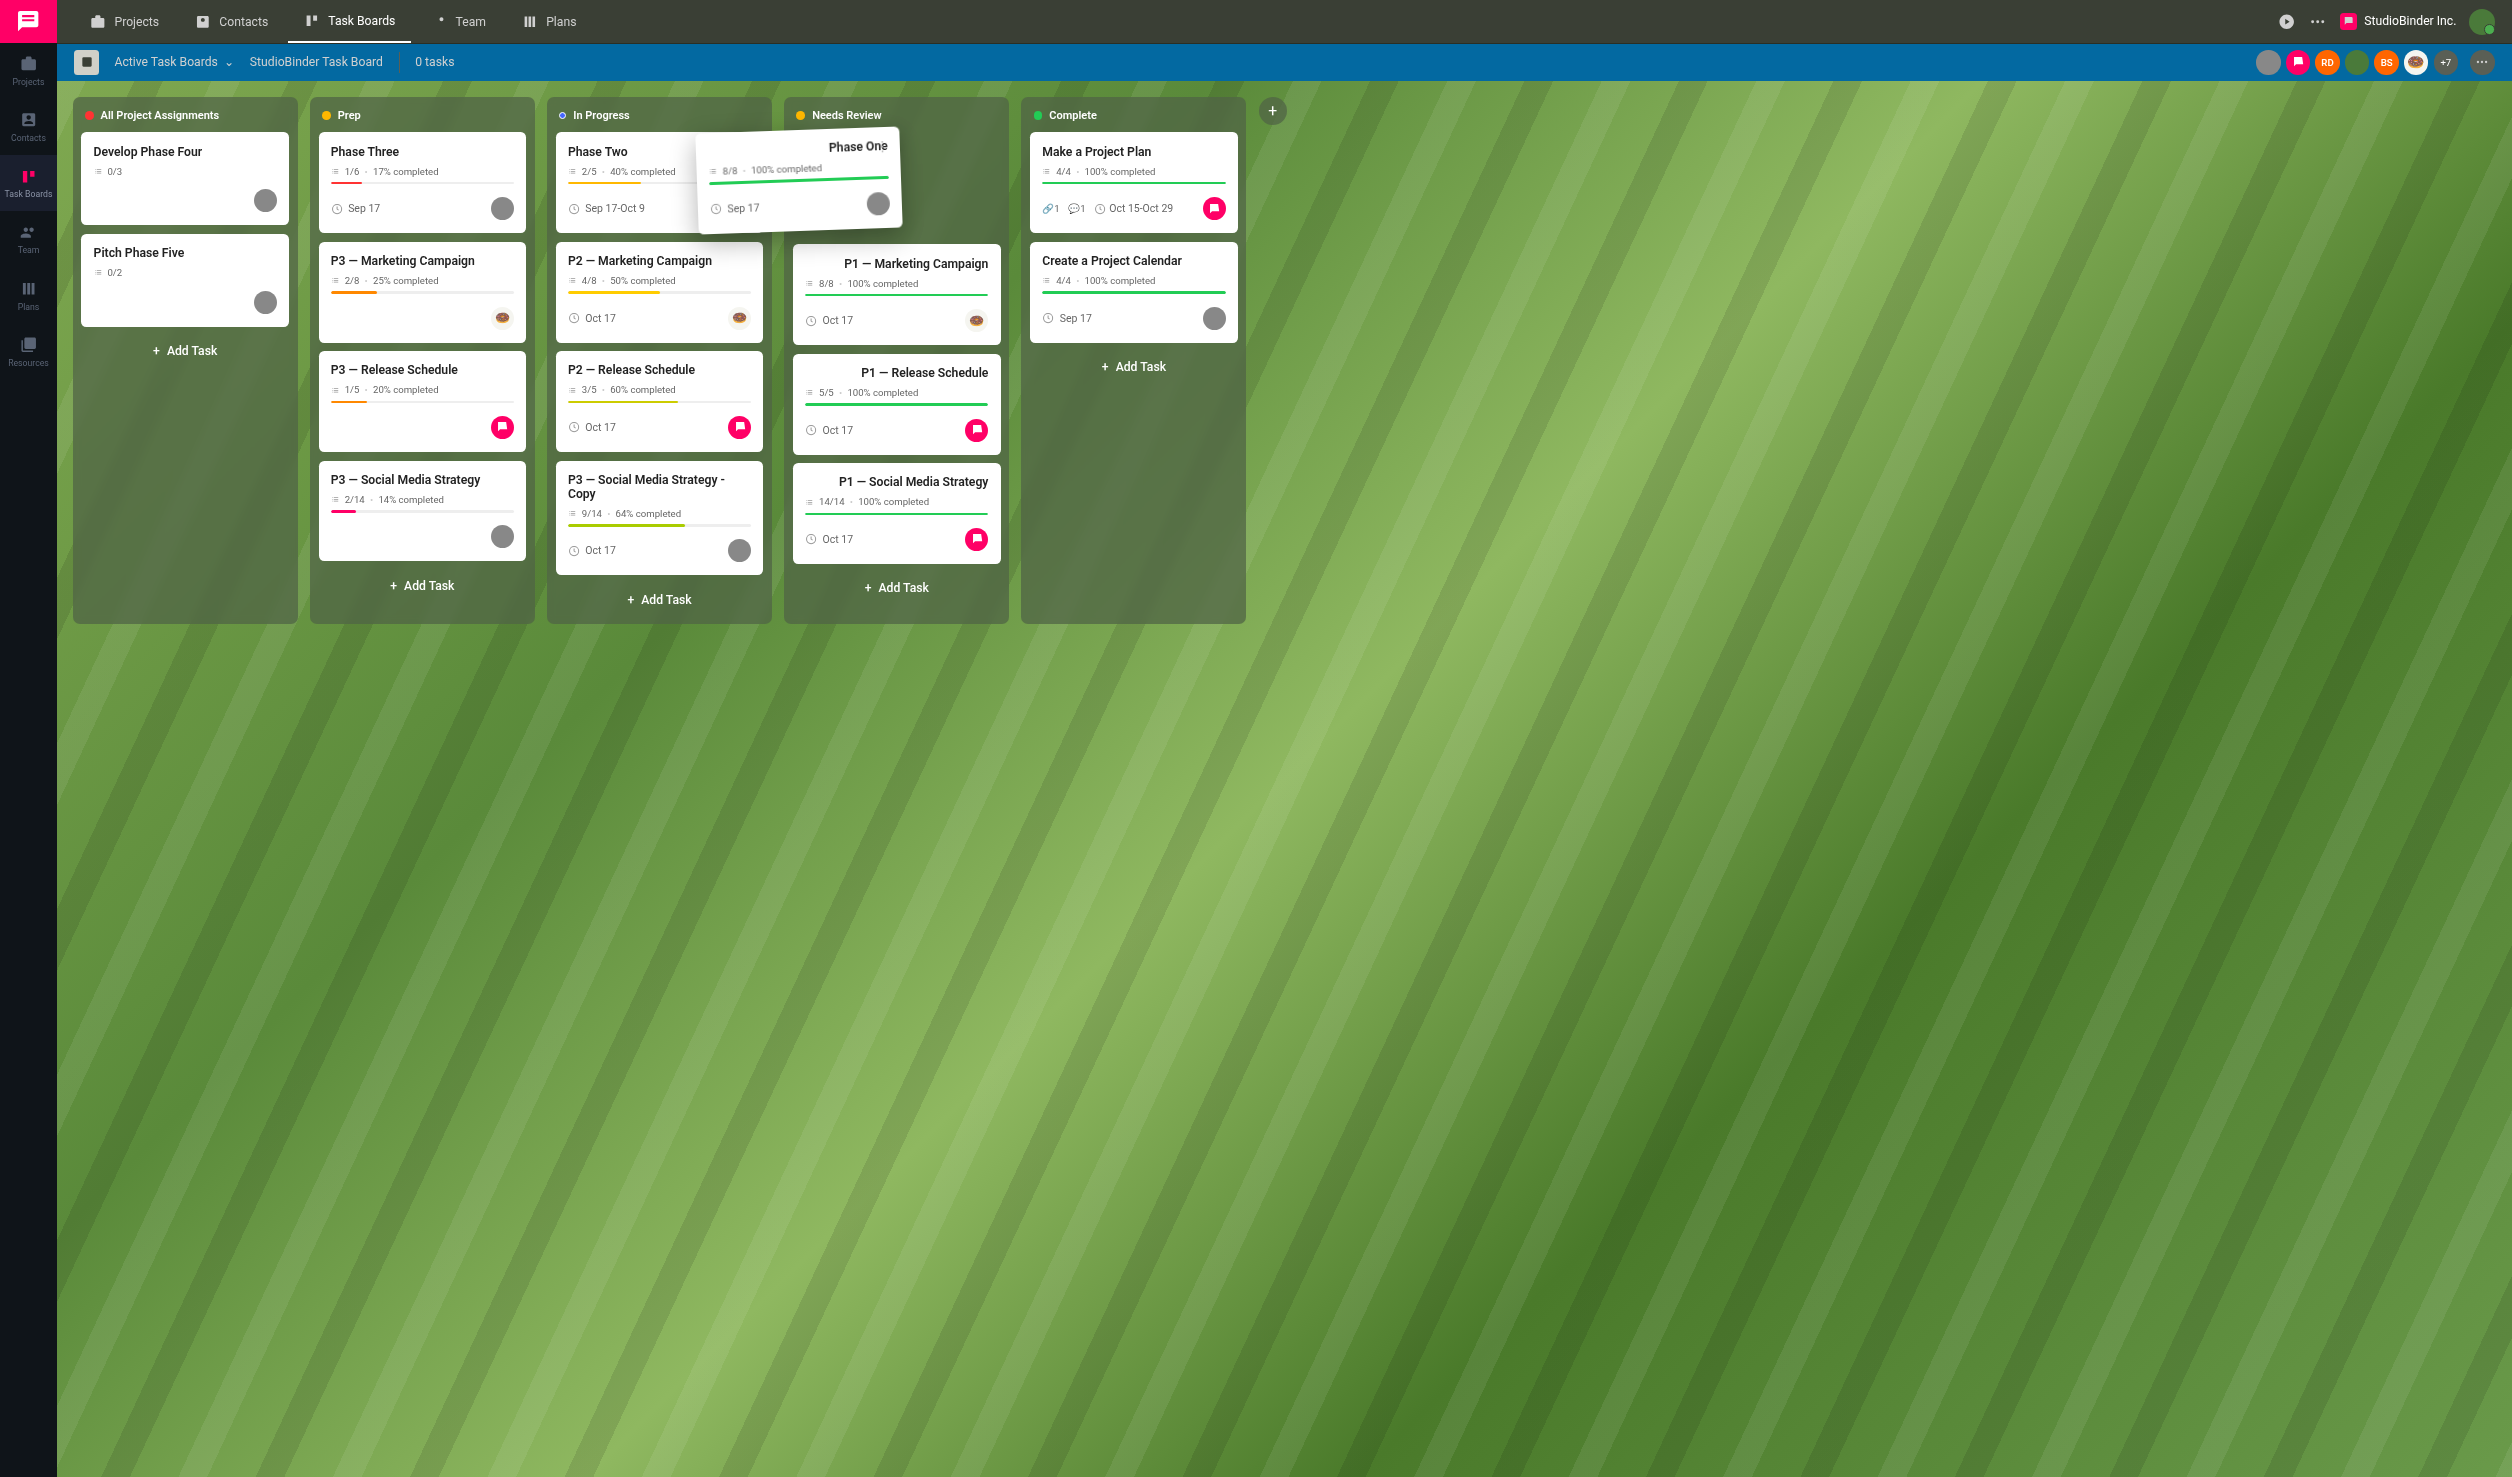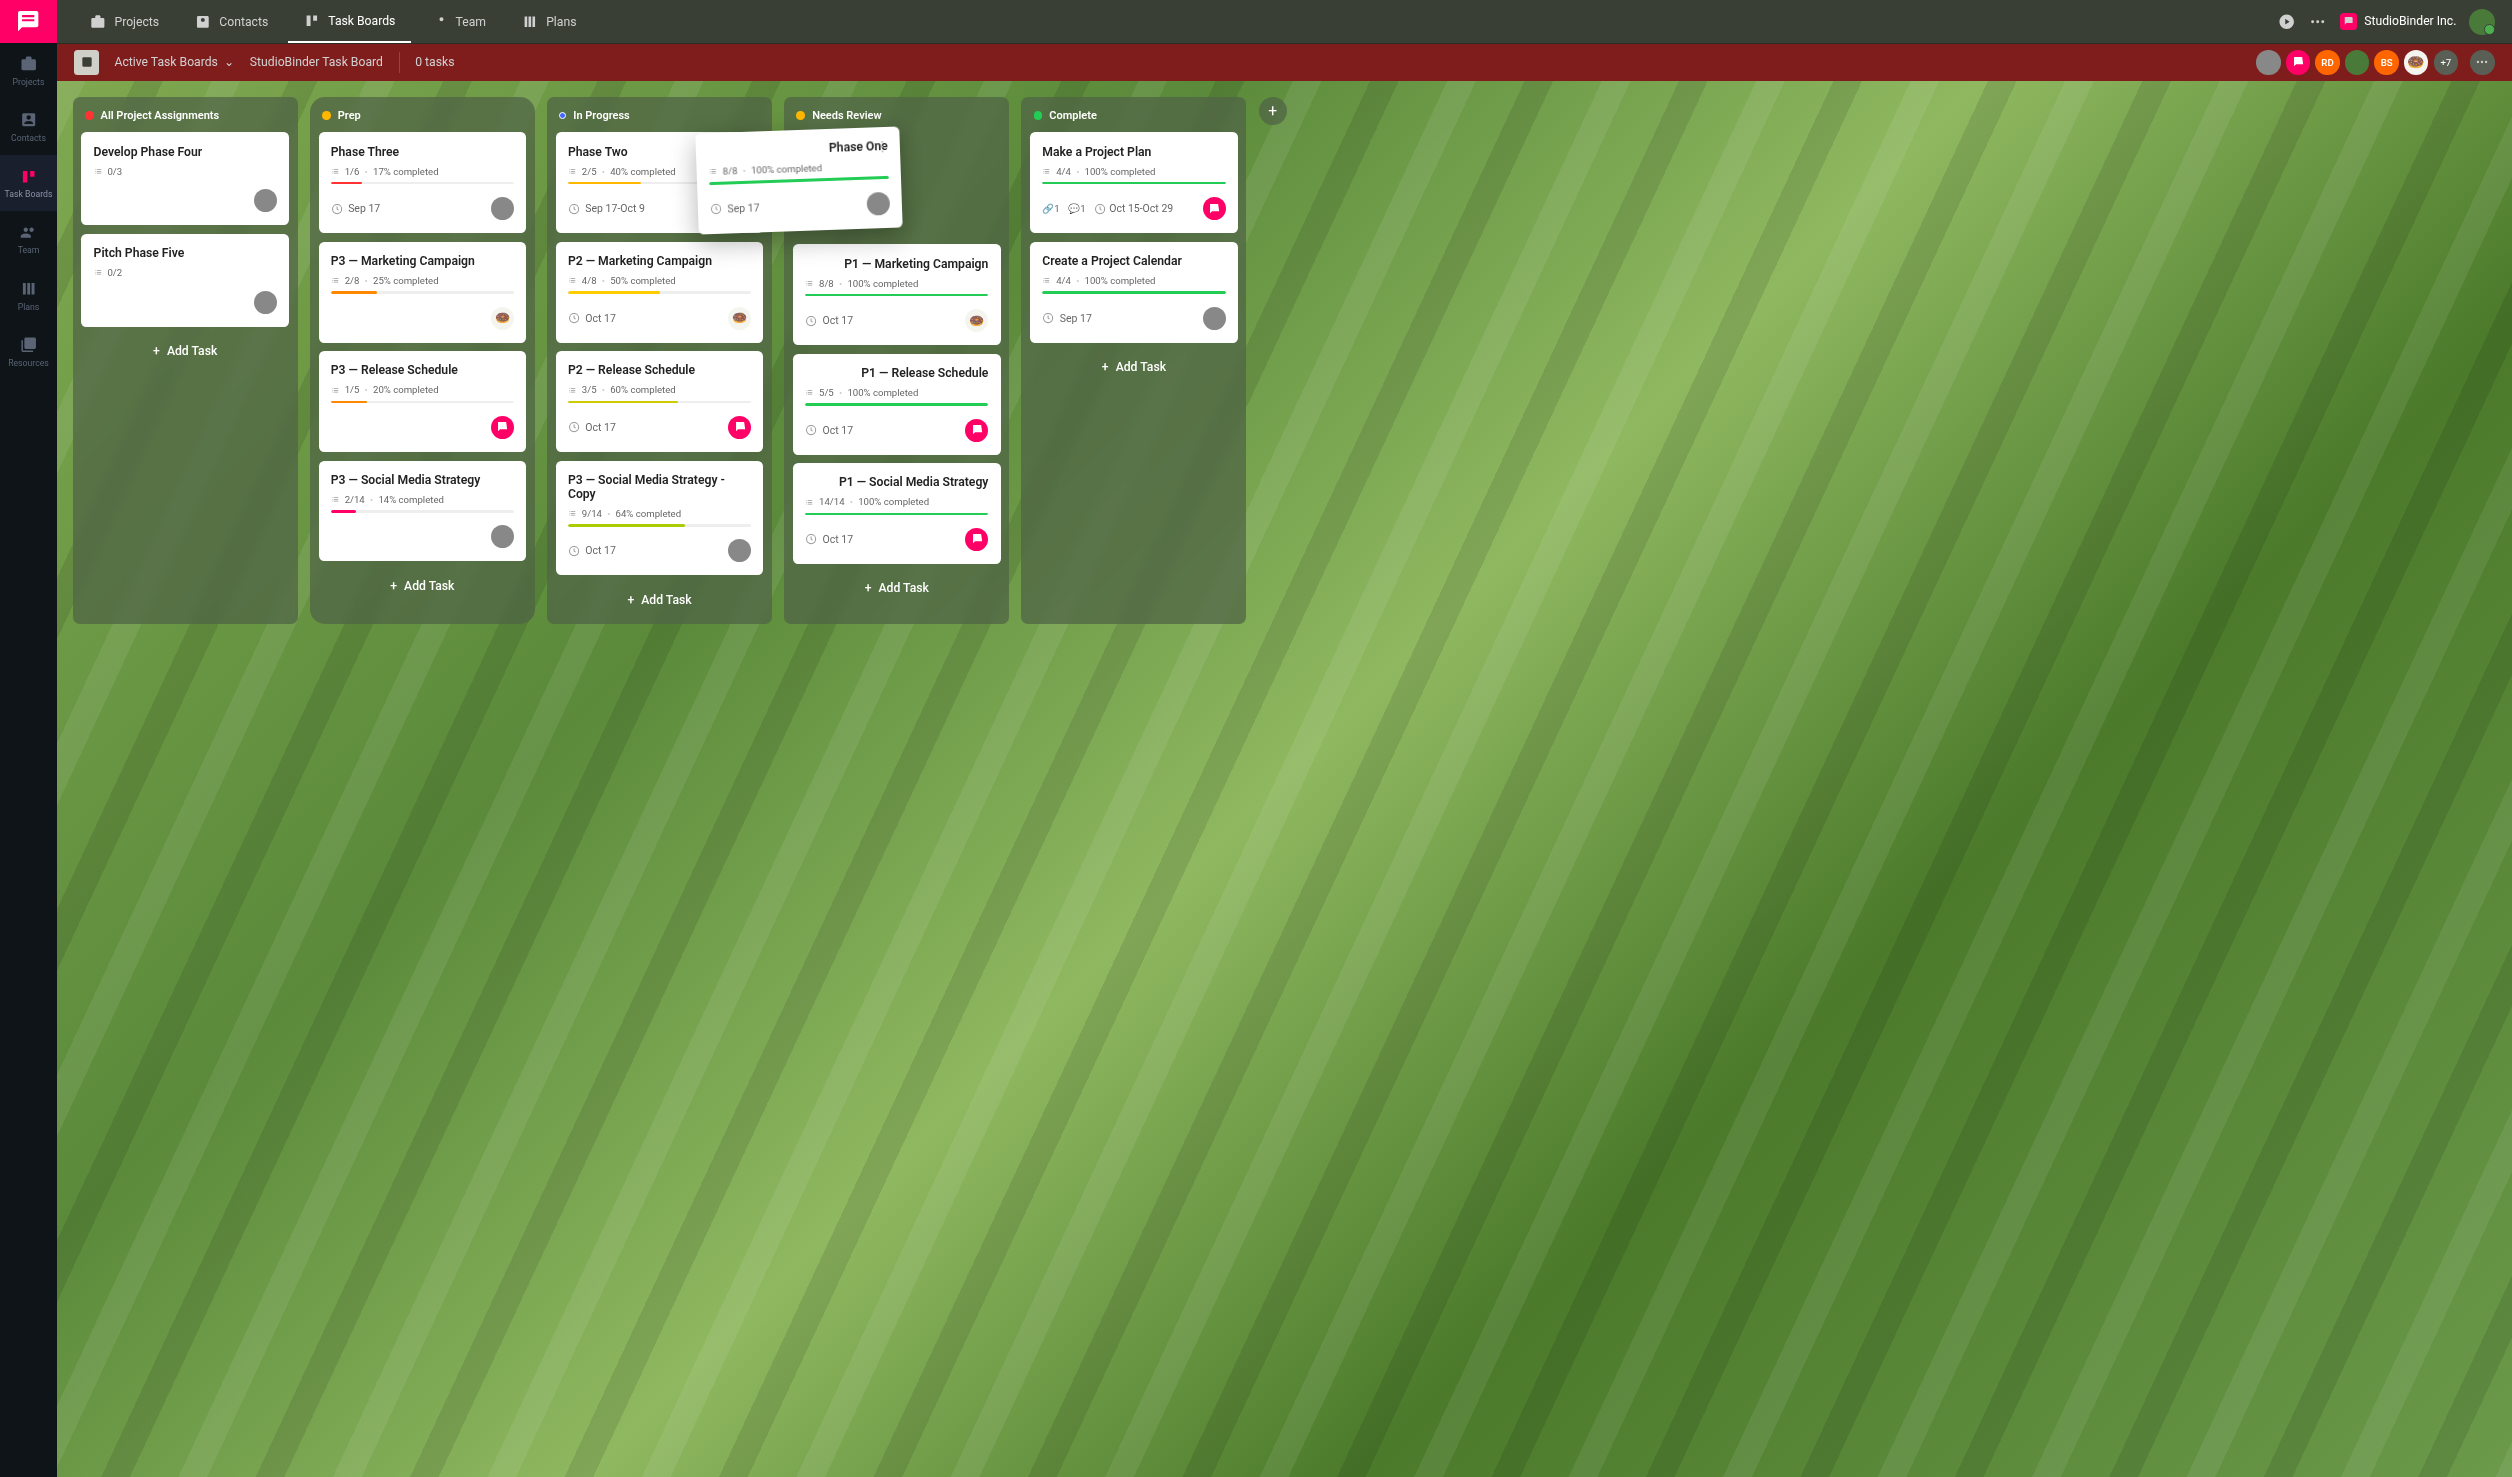--- a/index.html
+++ b/index.html
@@ -20,21 +20,21 @@
 .nav-item{display:flex;align-items:center;gap:8.7px;padding:0 15.7px;height:100%;cursor:pointer;color:#d0d0d0;font-size:12.2px}
 .nav-item.active{border-bottom:2.6px solid #fff;color:#fff}
 .nav-item svg{width:15.7px;height:15.7px;fill:#d0d0d0}
 .nav-right{display:flex;align-items:center;gap:12.2px}
 .nav-right .icon-btn{width:19px;height:19px;cursor:pointer;display:flex;align-items:center;justify-content:center}
 .nav-right svg{fill:#d0d0d0}
 .company{display:flex;align-items:center;gap:7px;font-size:12.2px}
 .company-badge{width:17.4px;height:17.4px;background:#ff0066;border-radius:3.5px;display:flex;align-items:center;justify-content:center}
 .avatar{width:26px;height:26px;border-radius:50%;background:#4a7a3a;position:relative}
 .avatar::after{content:"";position:absolute;bottom:0;right:0;width:8.7px;height:8.7px;background:#4caf50;border-radius:50%;border:1.7px solid #3a3f35}
-.subnav{height:38px;background:#7f1d1d;border-top:0.9px solid #2a2f25;display:flex;align-items:center;padding:0 17.4px;justify-content:space-between}
+.subnav{height:38px;background:#0369a1;border-top:0.9px solid #2a2f25;display:flex;align-items:center;padding:0 17.4px;justify-content:space-between}
 .sub-left{display:flex;align-items:center;gap:15.7px}
 .icon-box{width:24.4px;height:24.4px;background:#d0d0c8;border-radius:3.5px;display:flex;align-items:center;justify-content:center}
 .icon-box svg{width:14px;height:14px;fill:#3a3f35}
 .sub-left span{font-size:12.2px;color:#d0d0d0}
 .chev{color:#d0d0d0;font-size:10.5px}
 .divider{width:0.9px;height:21px;background:#5a5f55}
 .sub-right{display:flex;align-items:center;gap:5.2px}
 .mini-av{width:24.4px;height:24.4px;border-radius:50%;background:#888}
 .mini-av.pink{background:#ff0066;display:flex;align-items:center;justify-content:center}
 .mini-av.orange{background:#ff6600;display:flex;align-items:center;justify-content:center;font-size:9.6px;font-weight:600}
@@ -255,21 +255,21 @@
               <div class="card-footer">
                 <div></div>
                 <div class="card-av"></div>
               </div>
             </div>
             <div class="add-task">
               <span>+</span>
               <span>Add Task</span>
             </div>
           </div>
-          <div class="column" style="position: relative; border-radius: 15px;">
+          <div class="column" style="position: relative;">
             <div class="col-header">
               <div class="dot yellow"></div>
               <h3>Prep</h3>
             </div>
             <div class="card">
               <h4>Phase Three</h4>
               <div class="card-meta">
                 <svg viewBox="0 0 24 24">
                   <path d="M4 6h2v2H4zm4 0h12v2H8zm-4 5h2v2H4zm4 0h12v2H8zm-4 5h2v2H4zm4 0h12v2H8z"></path>
                 </svg>

